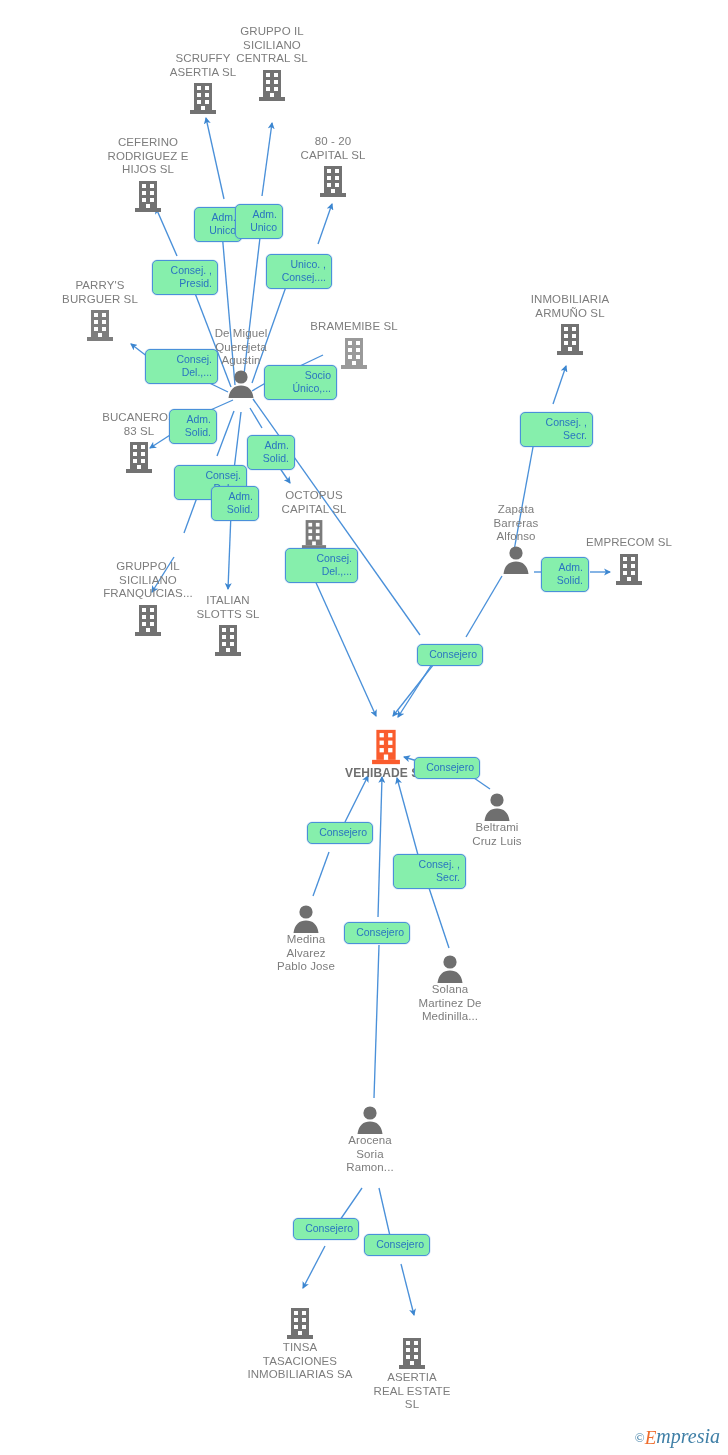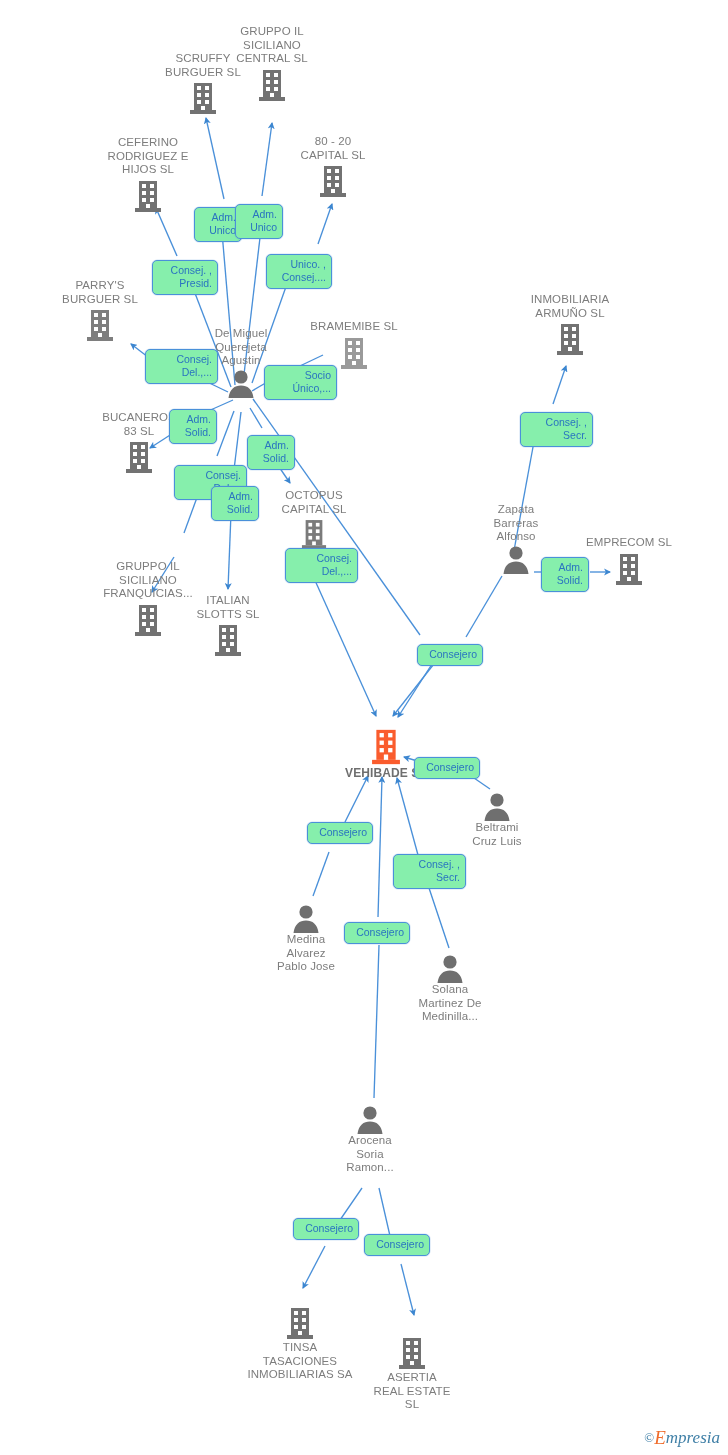--- a/index.html
+++ b/index.html
@@ -94,21 +94,21 @@
   }
   #watermark .e {
     color: #ef6c2b;
     font-style: italic;
     font-size: 19px;
     vertical-align: -1px;
   }
   #watermark .rest {
     color: #3f7fa6;
     font-style: italic;
-    font-size: 17px;
+    font-size: 20px;
   }
 </style>
 </head>
 <body>
 
 <div id="canvas">
 
   <svg id="edges" viewBox="0 0 728 1455" xmlns="http://www.w3.org/2000/svg">
     <defs>
       <marker id="arw" viewBox="0 0 10 10" refX="8.5" refY="5" markerWidth="5.2" markerHeight="5.2" orient="auto-start-reverse">
@@ -170,21 +170,21 @@
       <path d="M362,1188 L340,1220"></path>
       <path d="M325,1246 L303,1288" marker-end="url(#arw)"></path>
 
       <path d="M379,1188 L390,1236"></path>
       <path d="M401,1264 L414,1315" marker-end="url(#arw)"></path>
     </g>
   </svg>
 
   <div class="node company-above" style="left:203px;top:52px">
     <span class="nlabel">SCRUFFY
-BURGUER SL</span>
+ASERTIA SL</span>
     <span class="ico">
       <svg width="28" height="34" viewBox="0 0 28 34">
           <g fill="#727272">
             <rect x="5" y="2" width="18" height="27"></rect>
             <rect x="1" y="29" width="26" height="4"></rect>
           </g>
           <g fill="#ffffff">
             <rect x="8" y="5" width="4" height="4"></rect>
             <rect x="16" y="5" width="4" height="4"></rect>
             <rect x="8" y="12" width="4" height="4"></rect>

